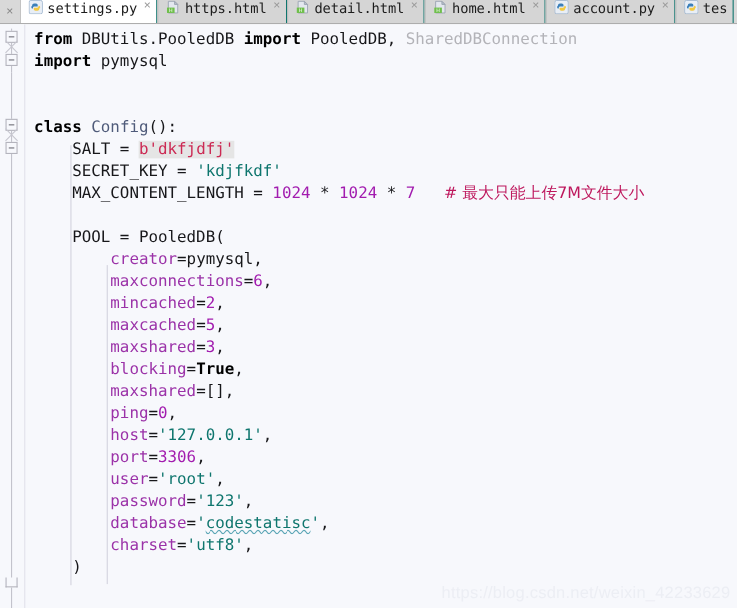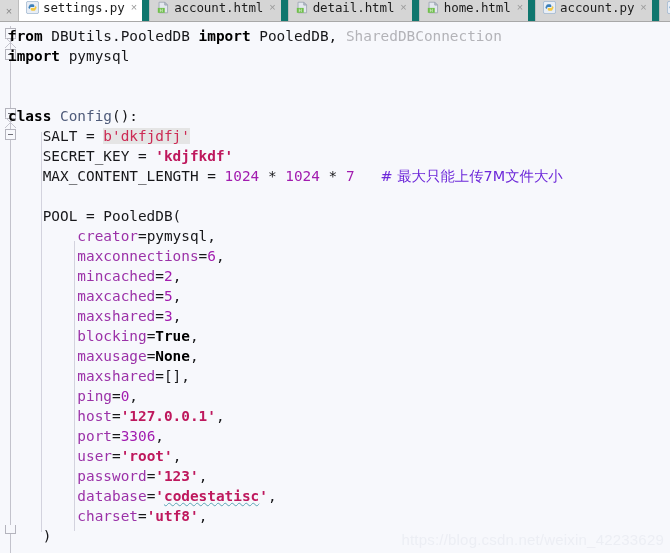--- a/index.html
+++ b/index.html
@@ -39,25 +39,25 @@
     align-items: center;
     justify-content: center;
     color: #888;
     font-size: 11px;
     font-family: "Liberation Sans", sans-serif;
     flex: 0 0 auto;
     background: #d9d9d9;
   }
   .tab {
     display: flex;
-    align-items: center;
+    align-items: flex-start;
     padding: 0 5px 7px 7px;
     background: #d5d5d5;
     border-left: 1px solid #bdbdbd;
-    border-right: 7px solid #0f766e;
+    border-right: 1px solid #0f766e;
     flex: 0 0 auto;
     box-sizing: border-box;
     height: 22px;
     gap: 4px;
   }
   .tab.active {
     background: #ffffff;
   }
   .tab-label {
     font-family: "DejaVu Sans Mono", monospace;
@@ -82,21 +82,20 @@
     display: block;
   }
 
   
   .editor {
     position: relative;
     height: 531px;
     background: #f7f8fc;
     display: flex;
     overflow: hidden;
-    flex-direction: column;
   }
   .gutter {
     position: relative;
     width: 22px;
     flex: 0 0 auto;
     background: #f7f8fc;
     border-right: 1px solid #e2e2ea;
   }
   .code {
     position: relative;
@@ -114,24 +113,24 @@
     padding-left: 8px;
     letter-spacing: 0px;
   }
 
   
   .kw      { color: #000000; font-weight: bold; }
   .plain   { color: #17171a; }
   .cls     { color: #4f5b7a; }
   .unused  { color: #b3b3b8; }
   .num     { color: #a21caf; }
-  .str     { color: #be185d; font-weight: bold; }
+  .str     { color: #0f766e; font-weight: normal; }
   .bytestr { color: #cc2a54; background: #e5e5e5; }
   .kwarg   { color: #9b32a8; }
-  .comment { color: #6d28d9; font-family: "DejaVu Sans", sans-serif; }
+  .comment { color: #be185d; font-family: "DejaVu Sans", sans-serif; }
   .typo    { text-decoration: underline; text-decoration-style: wavy;
              text-decoration-color: #5aa5b5; text-decoration-thickness: 1px; }
 
   
   .indent-guide {
     position: absolute;
     width: 1px;
     background: #d3d3de;
   }
 
@@ -211,21 +210,21 @@
       <span class="tab-close">×</span>
     </div>
 
     <div class="tab">
       <svg class="ficon" viewBox="0 0 16 16">
         <path d="M2.5 1.5h7l3.5 3.5v9.5h-10.5z" fill="#e3e7ee" stroke="#9aa3b0"></path>
         <path d="M9.5 1.5v3.5h3.5z" fill="#b9c1cc" stroke="#9aa3b0"></path>
         <rect x="1" y="8.5" width="8.5" height="6" fill="#6fbf4b"></rect>
         <text x="5.2" y="13.3" font-size="5.4" font-family="DejaVu Sans, sans-serif" fill="#ffffff" text-anchor="middle">H</text>
       </svg>
-      <span class="tab-label">account.html</span>
+      <span class="tab-label">https.html</span>
       <span class="tab-close">×</span>
     </div>
 
     <div class="tab">
       <svg class="ficon" viewBox="0 0 16 16">
         <path d="M2.5 1.5h7l3.5 3.5v9.5h-10.5z" fill="#e3e7ee" stroke="#9aa3b0"></path>
         <path d="M9.5 1.5v3.5h3.5z" fill="#b9c1cc" stroke="#9aa3b0"></path>
         <rect x="1" y="8.5" width="8.5" height="6" fill="#6fbf4b"></rect>
         <text x="5.2" y="13.3" font-size="5.4" font-family="DejaVu Sans, sans-serif" fill="#ffffff" text-anchor="middle">H</text>
       </svg>
@@ -316,21 +315,20 @@
       <div class="line"><span class="kwarg">        maxconnections</span><span class="plain">=</span><span class="num">6</span><span class="plain">,</span></div>
 
       <div class="line"><span class="kwarg">        mincached</span><span class="plain">=</span><span class="num">2</span><span class="plain">,</span></div>
 
       <div class="line"><span class="kwarg">        maxcached</span><span class="plain">=</span><span class="num">5</span><span class="plain">,</span></div>
 
       <div class="line"><span class="kwarg">        maxshared</span><span class="plain">=</span><span class="num">3</span><span class="plain">,</span></div>
 
       <div class="line"><span class="kwarg">        blocking</span><span class="plain">=</span><span class="kw">True</span><span class="plain">,</span></div>
 
-      <div class="line"><span class="kwarg">        maxusage</span><span class="plain">=</span><span class="kw">None</span><span class="plain">,</span></div>
 
       <div class="line"><span class="kwarg">        maxshared</span><span class="plain">=[],</span></div>
 
       <div class="line"><span class="kwarg">        ping</span><span class="plain">=</span><span class="num">0</span><span class="plain">,</span></div>
 
       <div class="line"><span class="kwarg">        host</span><span class="plain">=</span><span class="str">'127.0.0.1'</span><span class="plain">,</span></div>
 
       <div class="line"><span class="kwarg">        port</span><span class="plain">=</span><span class="num">3306</span><span class="plain">,</span></div>
 
       <div class="line"><span class="kwarg">        user</span><span class="plain">=</span><span class="str">'root'</span><span class="plain">,</span></div>

